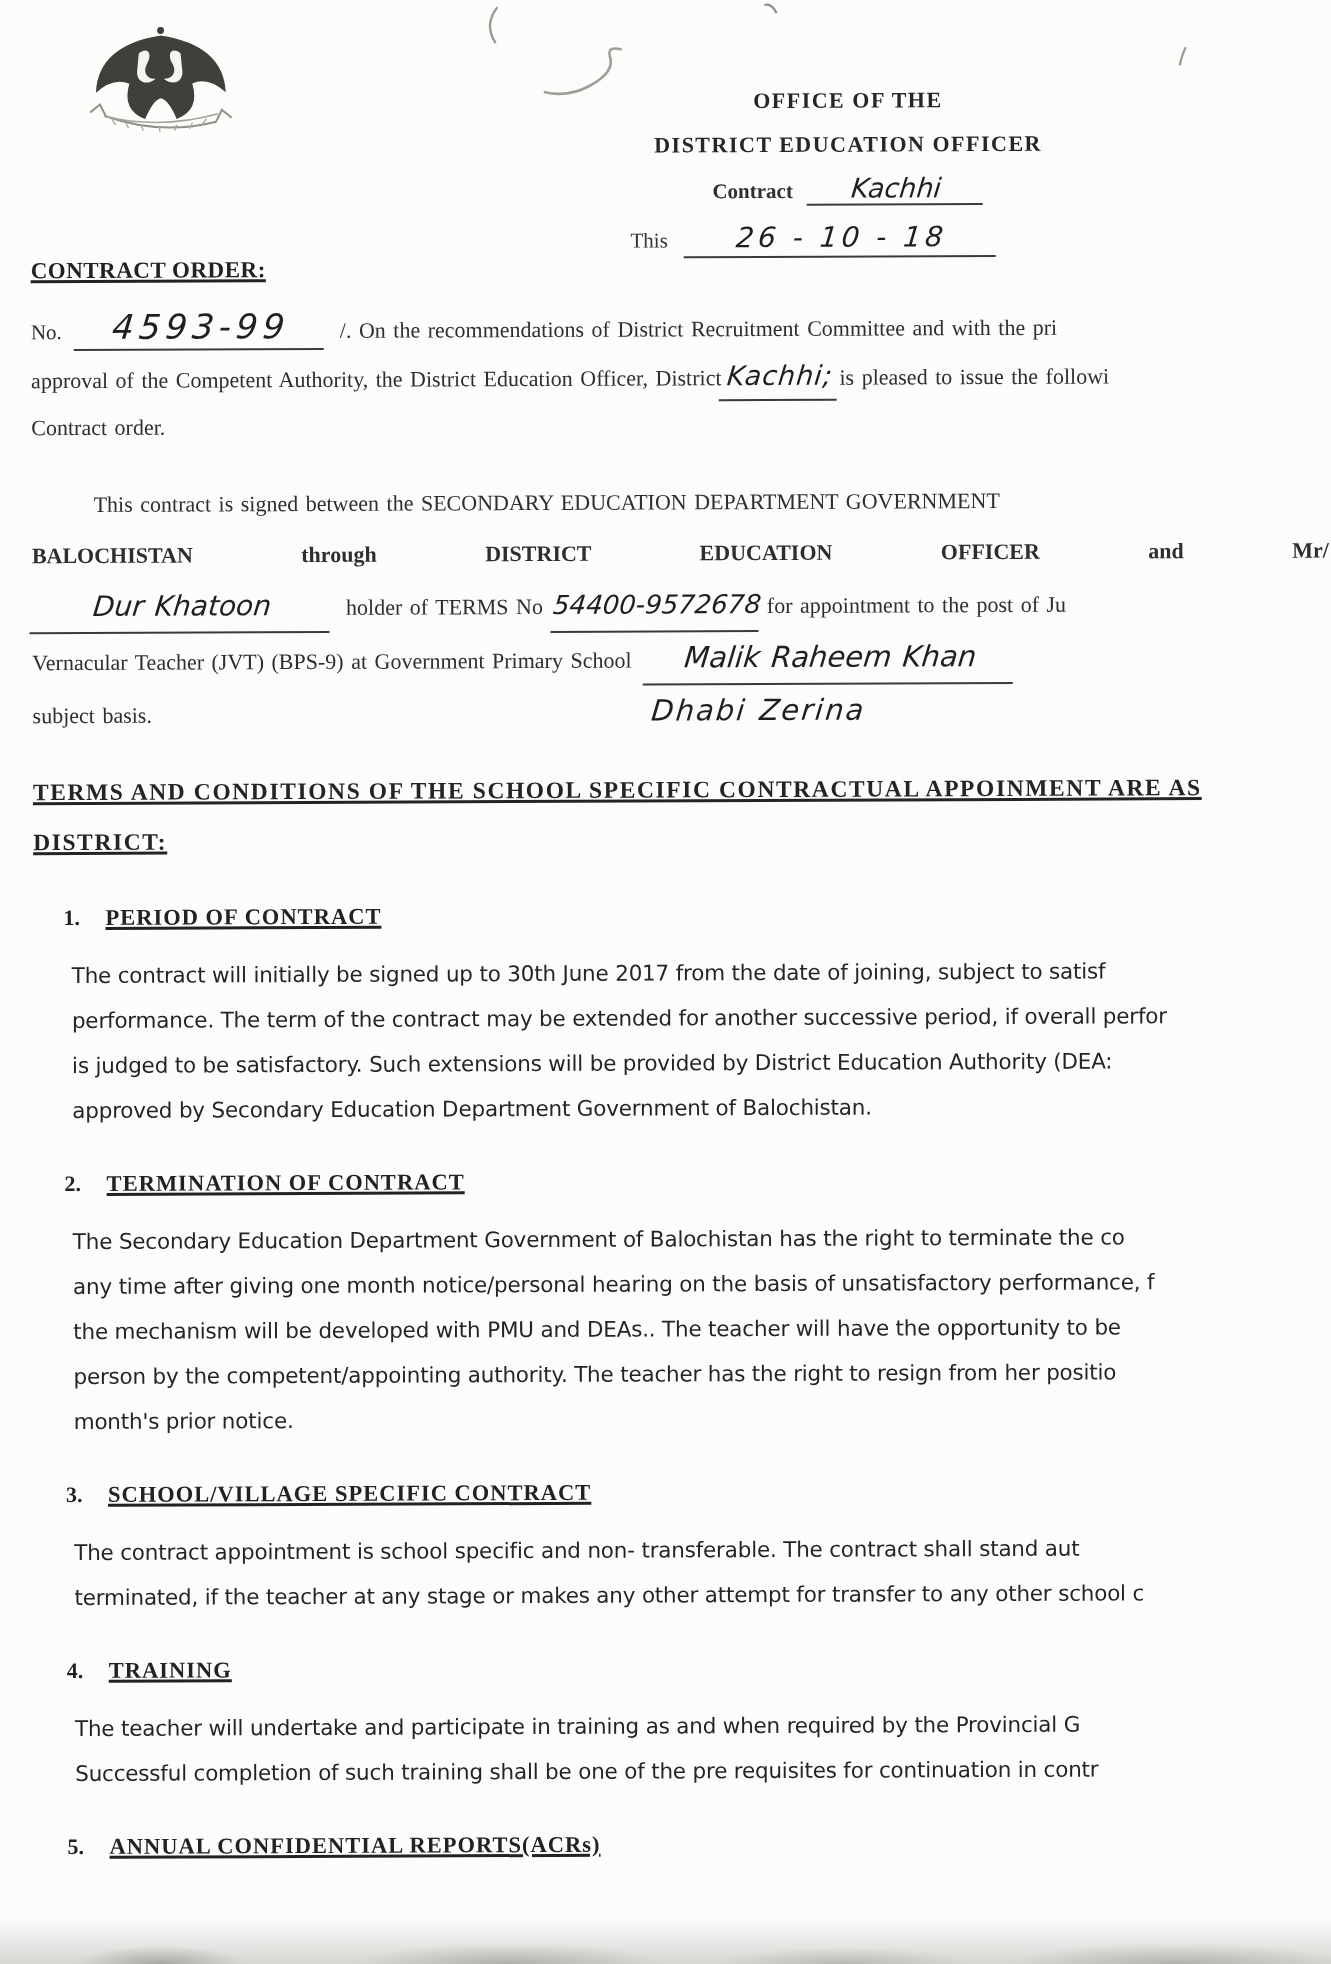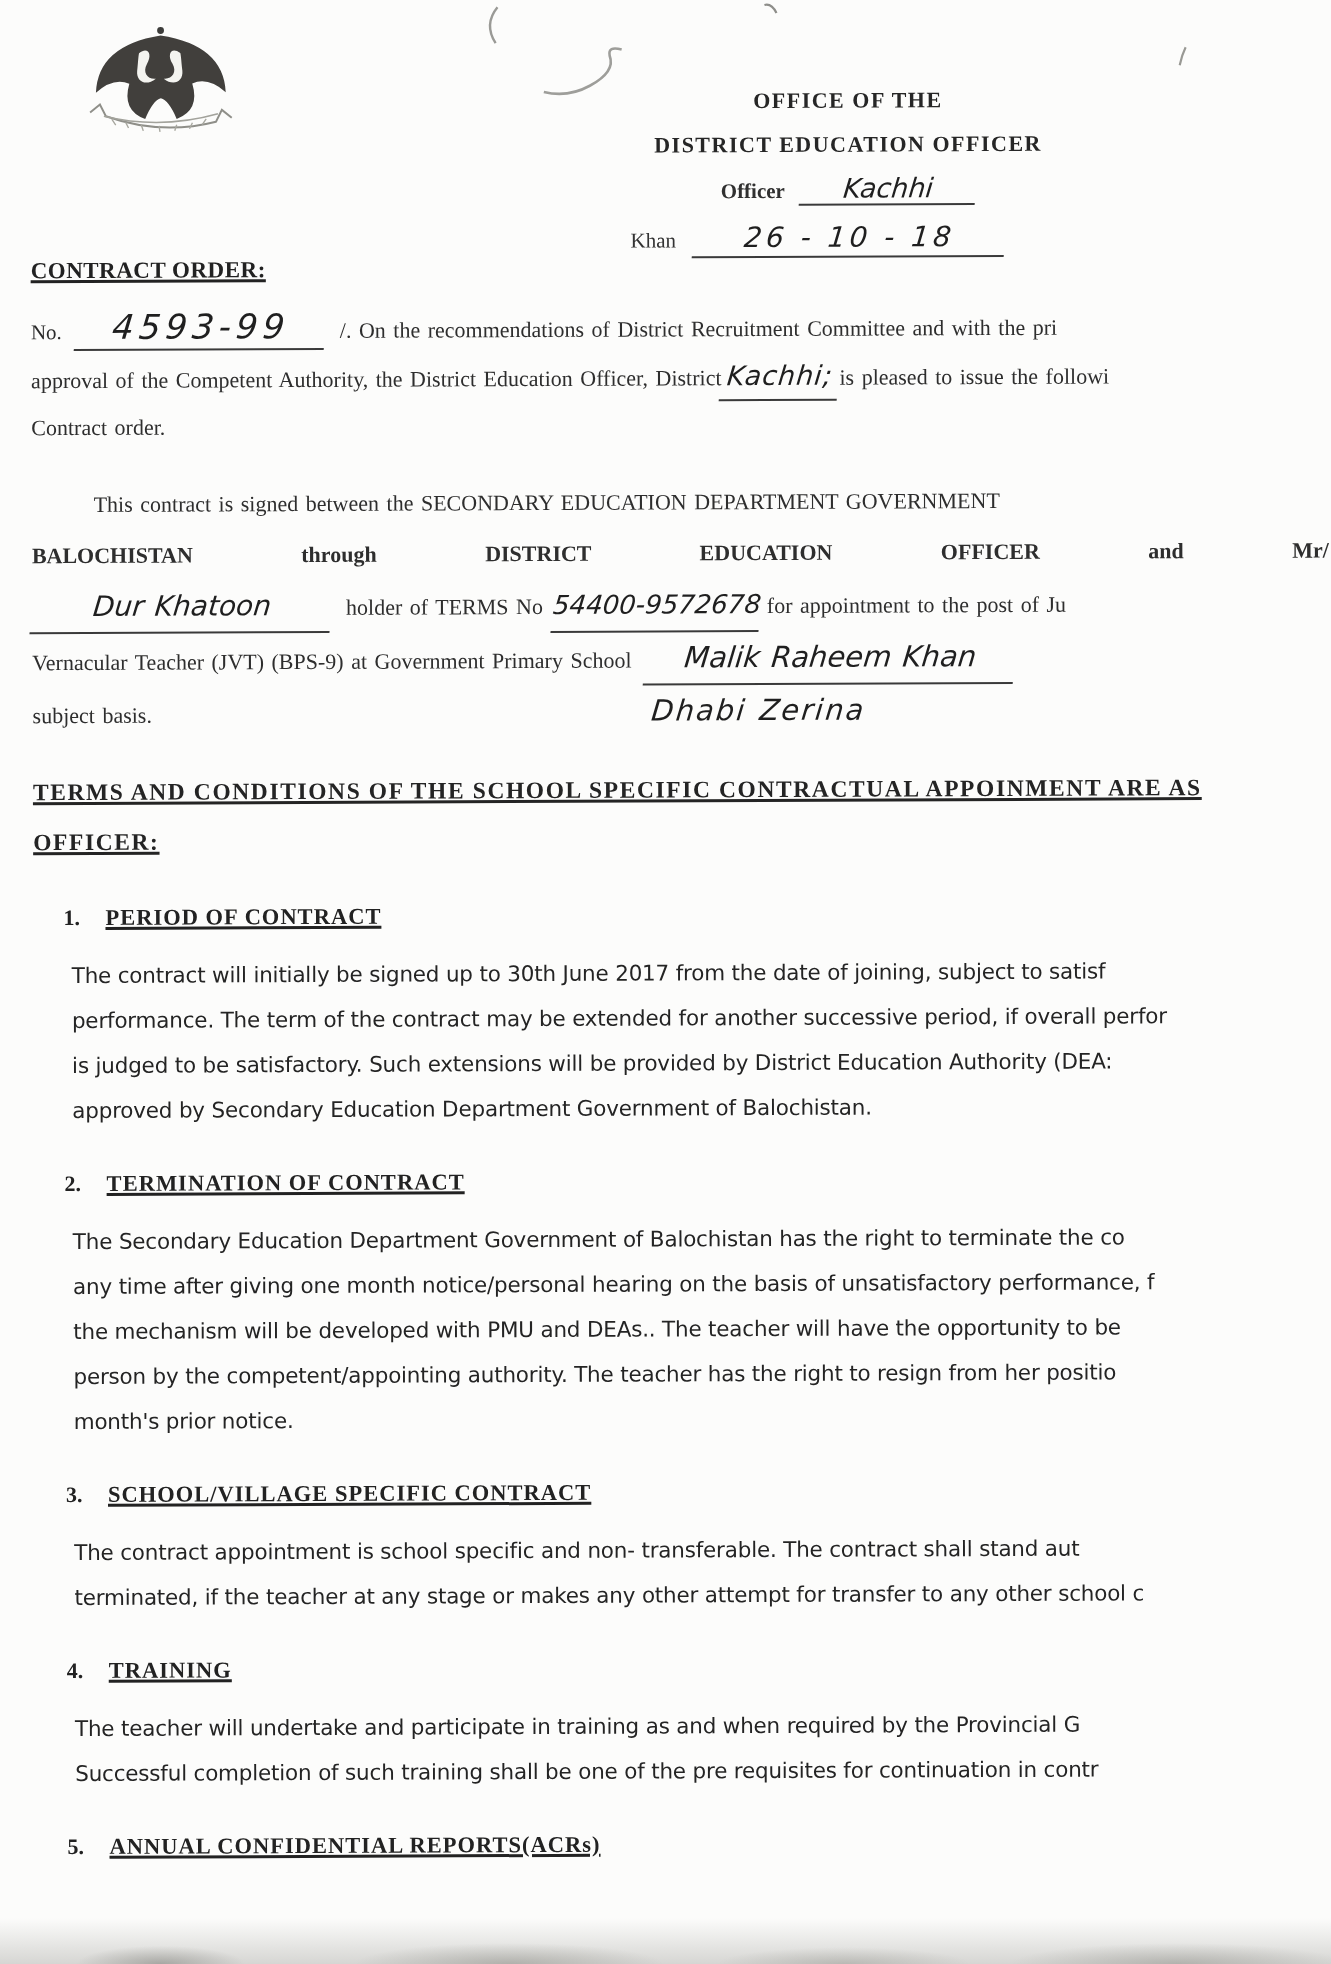--- a/index.html
+++ b/index.html
@@ -106,27 +106,27 @@
         <path d="M3,4 Q10,2 15,12" fill="none" stroke="#8e8e8a" stroke-width="2.2"></path>
       </svg>
     <svg class="mark" style="left:1178px;top:48px;width:14px;height:22px;" viewBox="0 0 14 22">
         <path d="M10,2 Q6,10 4,20" fill="none" stroke="#999994" stroke-width="2.2"></path>
       </svg>
 
     <div class="header-right">
       <div class="office-line">OFFICE OF THE</div>
       <div class="office-line">DISTRICT EDUCATION OFFICER</div>
       <div class="district-row">
-        <span>Officer</span>
+        <span>Contract</span>
         <span class="hand underfield district-val">Kachhi</span>
       </div>
     </div>
 
     <div class="dated-row">
-      <span>Khan</span>
+      <span>This</span>
       <span class="hand underfield dated-val">26 - 10 - 18</span>
     </div>
 
     <div class="content">
 
       <div class="co-heading">CONTRACT ORDER:</div>
 
       <div class="no-row">
         <span class="no-label">No.</span>
         <span class="hand underfield no-val">4593-99</span>
@@ -153,21 +153,21 @@
           <span class="hand underfield school-val">Malik Raheem Khan</span>
         </div>
         <div class="serif-line flexline">
           <span>subject basis.</span>
           <span class="hand zerina">Dhabi Zerina</span>
         </div>
       </div>
 
       <div class="terms-heading">
         <div class="u">TERMS AND CONDITIONS OF THE SCHOOL SPECIFIC CONTRACTUAL APPOINMENT ARE AS</div>
-        <div><span class="u">OFFICER:</span></div>
+        <div><span class="u">DISTRICT:</span></div>
       </div>
 
       <div class="sections">
 
         <div class="section">
           <div class="sec-head">
             <span class="sec-num">1.</span>
             <span class="sec-title">PERIOD OF CONTRACT</span>
           </div>
           <div class="sec-body">

